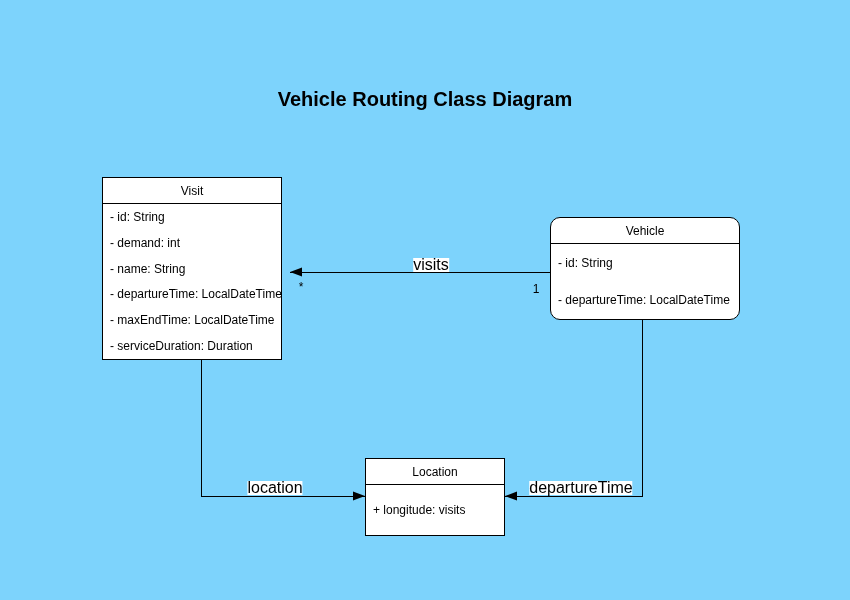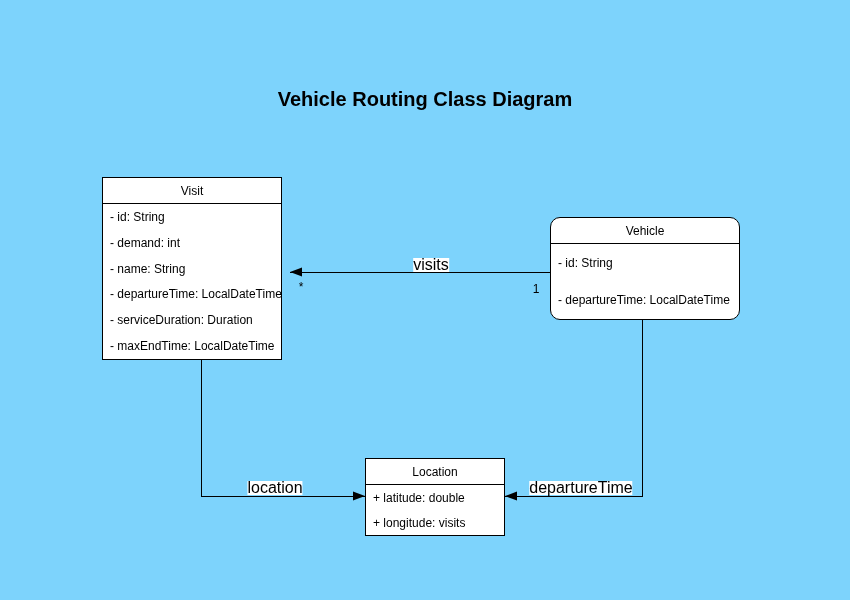--- a/index.html
+++ b/index.html
@@ -95,37 +95,36 @@
 
   <div class="diagram-title">Vehicle Routing Class Diagram</div>
 
   <div id="visit-box" class="class-box">
     <div class="class-header">Visit</div>
     <div class="class-attrs">
       <div class="class-attr">- id: String</div>
       <div class="class-attr">- demand: int</div>
       <div class="class-attr">- name: String</div>
       <div class="class-attr">- departureTime: LocalDateTime</div>
+      <div class="class-attr">- maxEndTime: LocalDateTime</div>
       <div class="class-attr">- serviceDuration: Duration</div>
-      <div class="class-attr">- maxEndTime: LocalDateTime</div>
     </div>
   </div>
 
   <div id="vehicle-box" class="class-box">
     <div class="class-header">Vehicle</div>
     <div class="class-attrs">
       <div class="class-attr">- id: String</div>
       <div class="class-attr">- departureTime: LocalDateTime</div>
     </div>
   </div>
 
   <div id="location-box" class="class-box">
     <div class="class-header">Location</div>
     <div class="class-attrs">
-      <div class="class-attr">+ latitude: double</div>
       <div class="class-attr">+ longitude: visits</div>
     </div>
   </div>
 
   <svg id="edges" width="850" height="600">
     <defs>
       <marker id="arrow" markerWidth="13" markerHeight="10" refX="12" refY="5" orient="auto" markerUnits="userSpaceOnUse">
         <path d="M0,0.5 L12,5 L0,9.5 Z" fill="#000000"></path>
       </marker>
     </defs>

